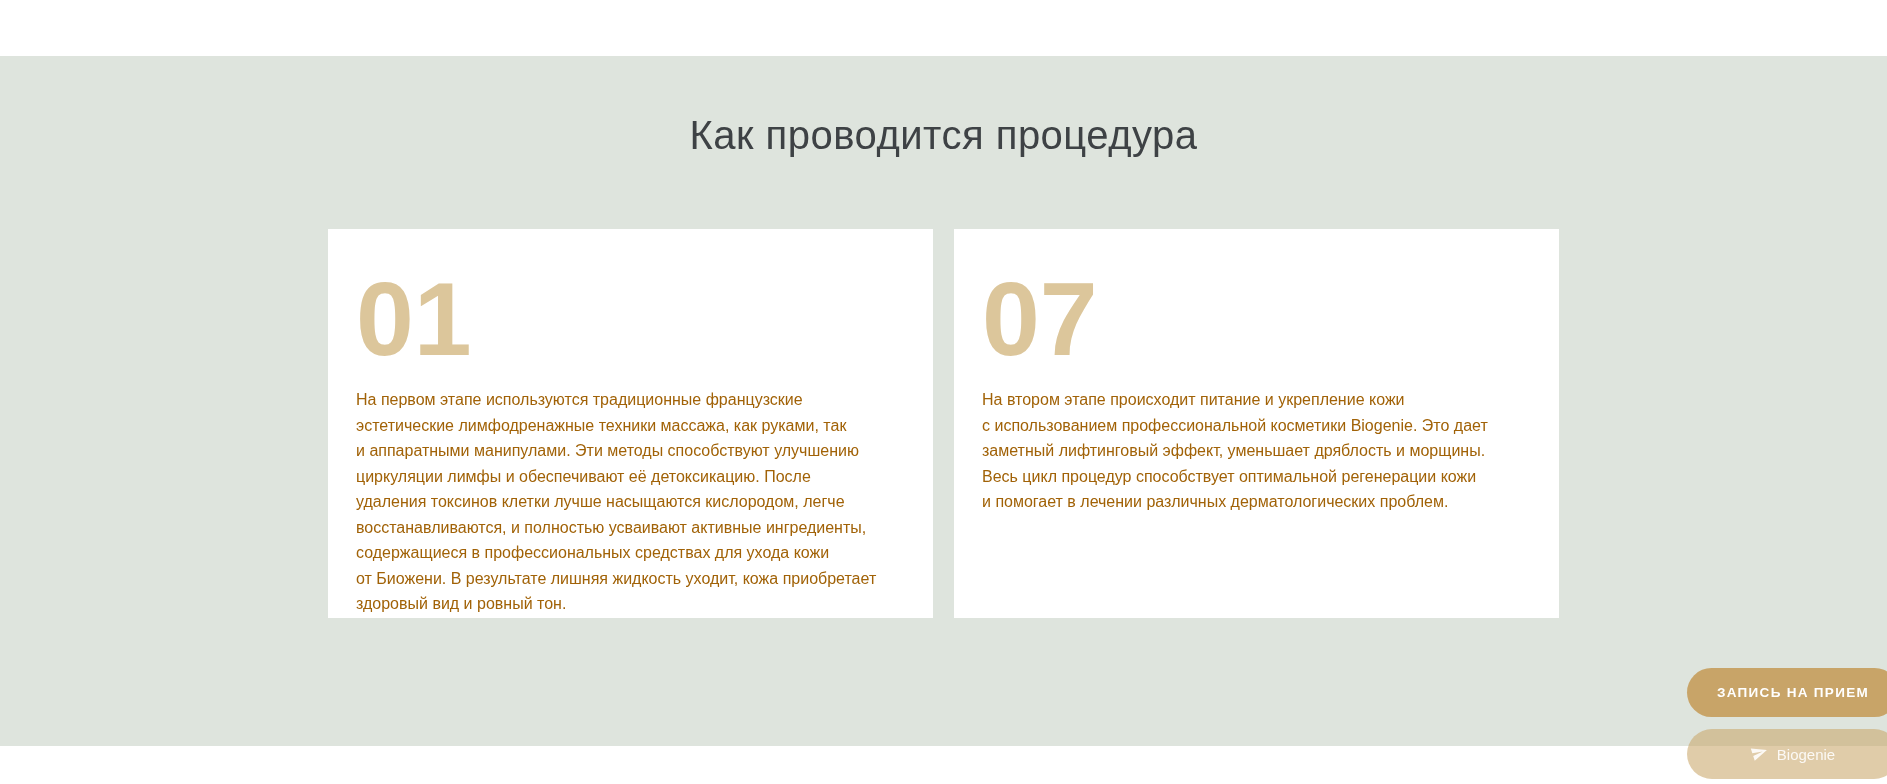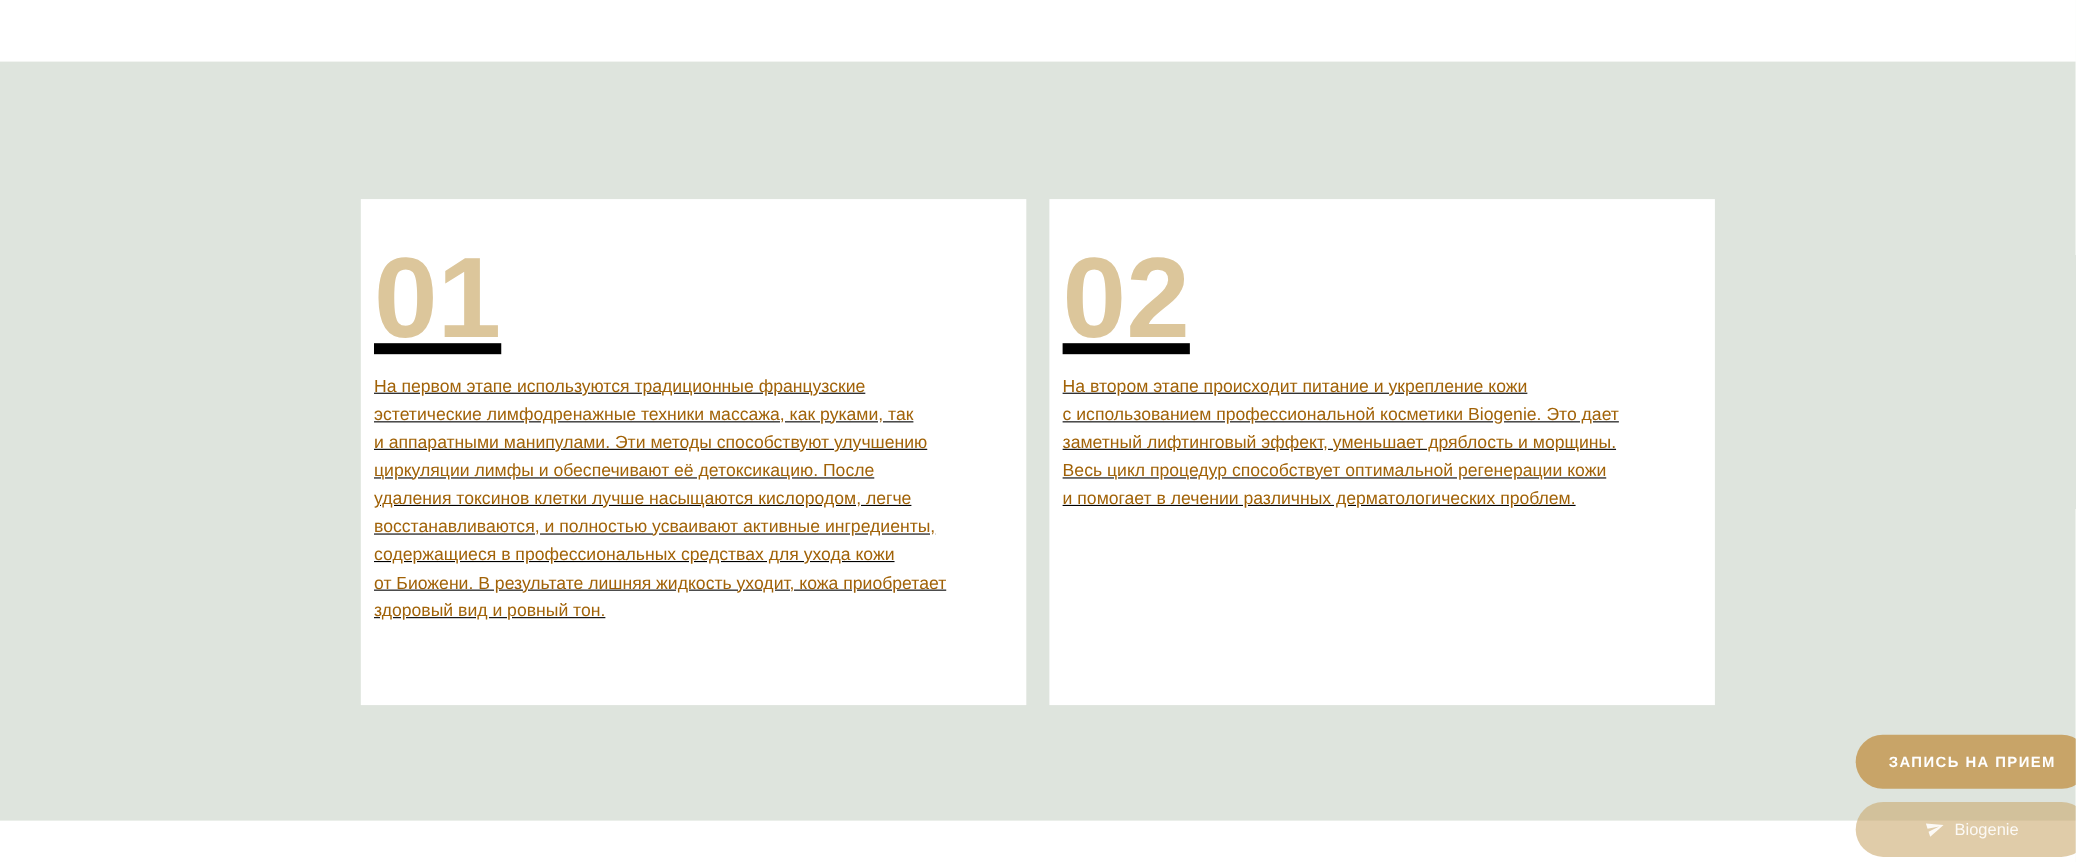--- a/index.html
+++ b/index.html
@@ -28,24 +28,23 @@
     line-height: 48px;
   }
   .cards {
     width: 1231px;
     margin: 70px auto 0 auto;
     display: flex;
     gap: 21px;
   }
   .card {
     width: 605px;
-    height: 460px;
+    height: 389px;
     background: #ffffff;
-    padding: 0 12px;
-    text-decoration: underline;
+    padding: 0 28px;
   }
   .num {
     margin-top: 38px;
     font-size: 104px;
     line-height: 1.0;
     font-weight: bold;
     color: #dcc69b;
   }
   .step-text {
     margin-top: 16px;
@@ -89,36 +88,37 @@
     margin-top: -3px;
   }
   .tg-icon svg { display: block; }
 </style>
 </head>
 <body>
 
 <div class="topbar"></div>
 
 <section class="procedure-section">
+  <h2 class="title">Как проводится процедура</h2>
 
   <div class="cards">
     <div class="card">
       <div class="num">01</div>
       <p class="step-text">На первом этапе используются традиционные французские
 эстетические лимфодренажные техники массажа, как руками, так
 и аппаратными манипулами. Эти методы способствуют улучшению
 циркуляции лимфы и обеспечивают её детоксикацию. После
 удаления токсинов клетки лучше насыщаются кислородом, легче
 восстанавливаются, и полностью усваивают активные ингредиенты,
 содержащиеся в профессиональных средствах для ухода кожи
 от Биожени. В результате лишняя жидкость уходит, кожа приобретает
 здоровый вид и ровный тон.</p>
     </div>
     <div class="card">
-      <div class="num">02</div>
+      <div class="num">07</div>
       <p class="step-text">На втором этапе происходит питание и укрепление кожи
 с использованием профессиональной косметики Biogenie. Это дает
 заметный лифтинговый эффект, уменьшает дряблость и морщины.
 Весь цикл процедур способствует оптимальной регенерации кожи
 и помогает в лечении различных дерматологических проблем.</p>
     </div>
   </div>
 </section>
 
 <a class="fab fab-book">ЗАПИСЬ НА ПРИЕМ</a>

